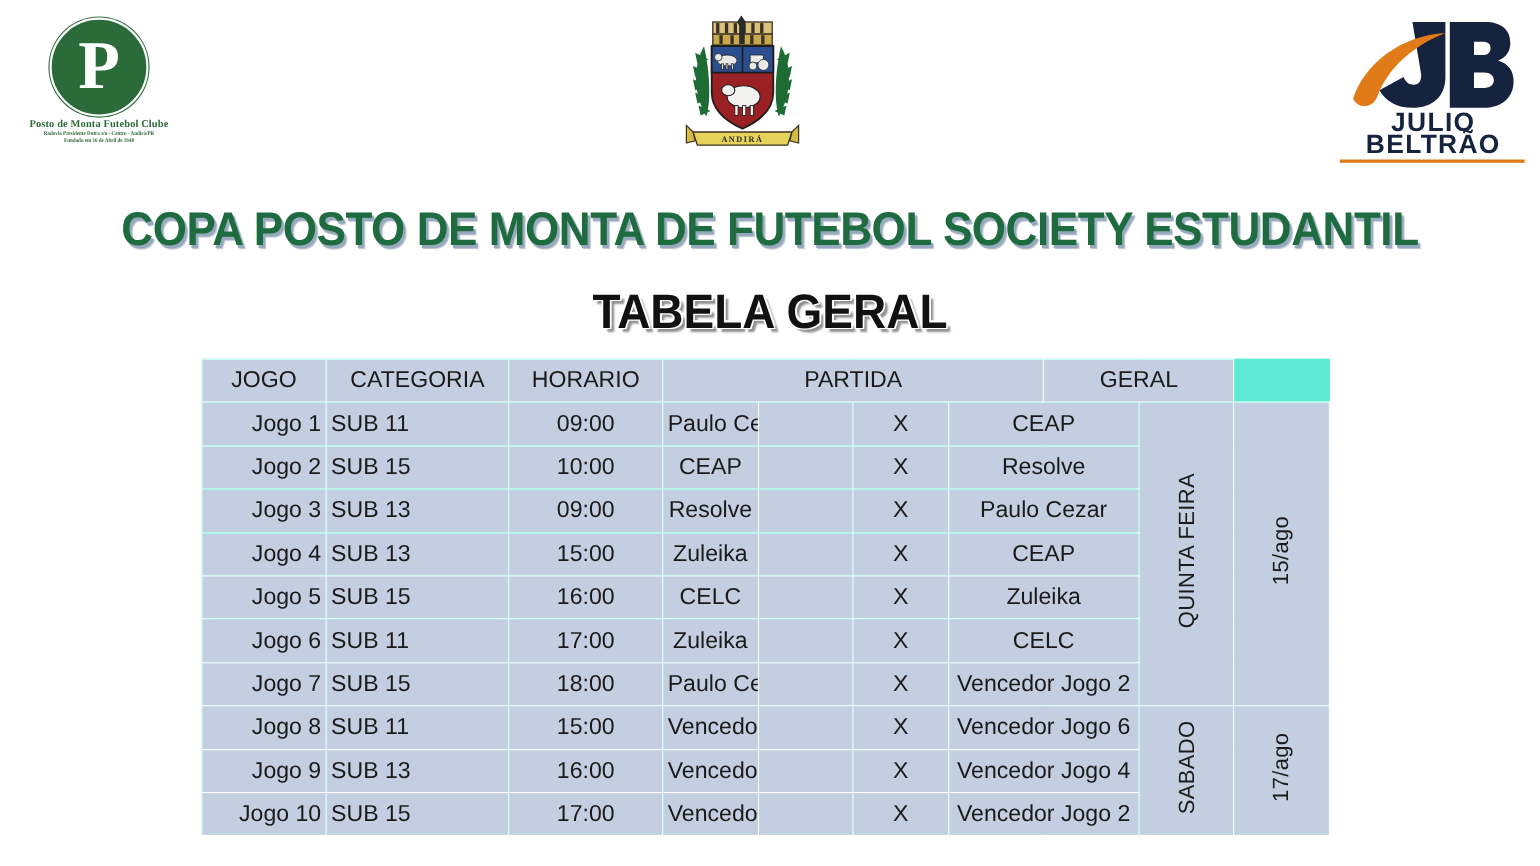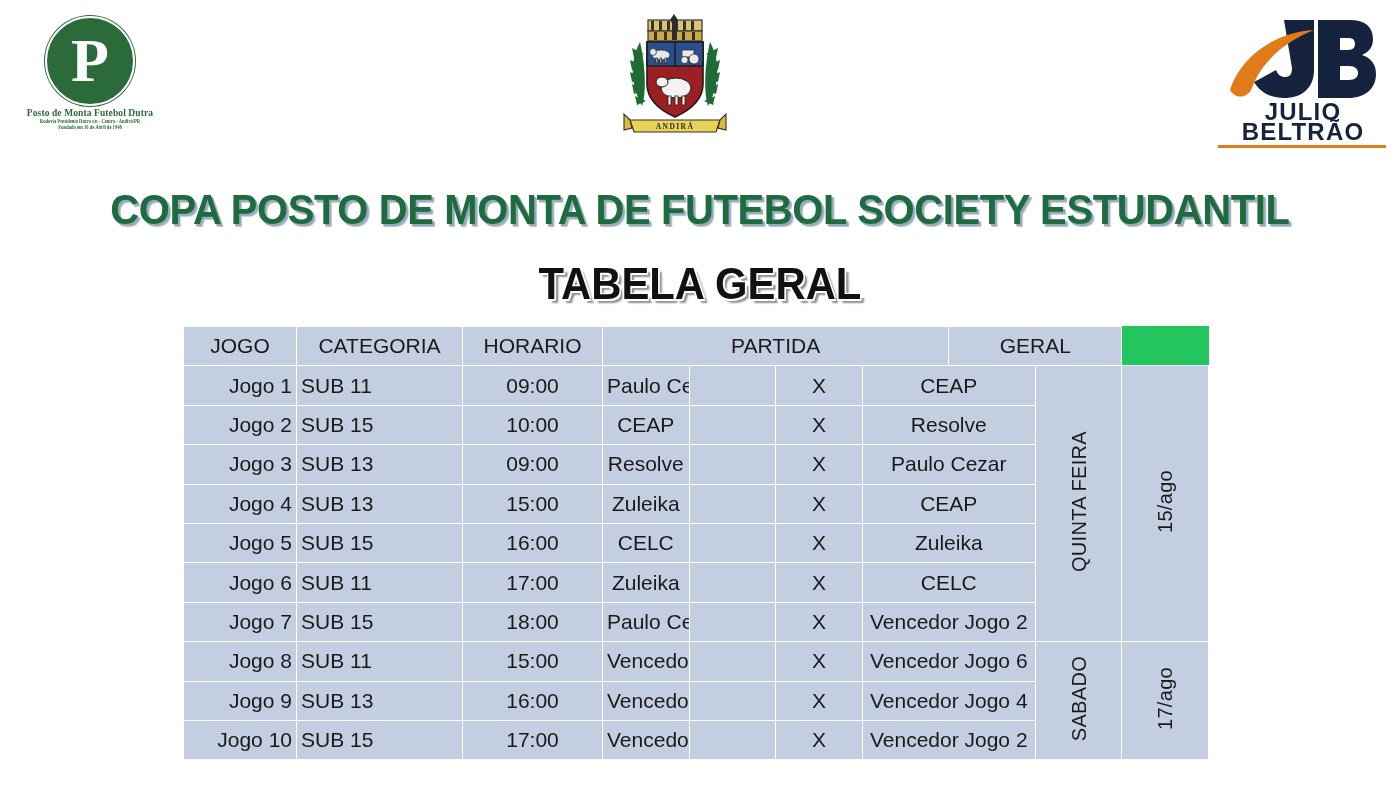--- a/index.html
+++ b/index.html
@@ -137,21 +137,21 @@
   .table-wrap {
     position: absolute;
     left: 183px;
     top: 326px;
     width: 1026px;
   }
   table.sched {
     border-collapse: collapse;
     table-layout: fixed;
     width: 1026px;
-    background: #22c55e;
+    background: #5eead4;
   }
   table.sched td, table.sched th {
     background: #c4cee1;
     border: 1.6px solid #ffffff;
     font-family: "Liberation Sans", sans-serif;
     font-weight: 400;
     font-size: 21px;
     color: #1a1a1a;
     height: 38.4px;
     padding: 0 4px;
@@ -191,21 +191,21 @@
 </style>
 </head>
 <body>
 
 <div class="logo-bar">
 
   <div class="logo-left">
     <div class="pm-circle">
       <div class="pm-p">P</div>
     </div>
-    <div class="pm-name">Posto de Monta Futebol Dutra</div>
+    <div class="pm-name">Posto de Monta Futebol Clube</div>
     <div class="pm-sub1">Rodovia Presidente Dutra s/n - Centro - Andirá/PR</div>
     <div class="pm-sub2">Fundado em 16 de Abril de 1948</div>
   </div>
 
   <div class="logo-center">
     <svg width="110" height="132" viewBox="0 0 110 132">
 
       <g fill="#1f6b34">
         <path d="M20 34 C10 52 10 76 22 98 C26 86 26 60 20 34 Z"></path>
         <path d="M90 34 C100 52 100 76 88 98 C84 86 84 60 90 34 Z"></path>

